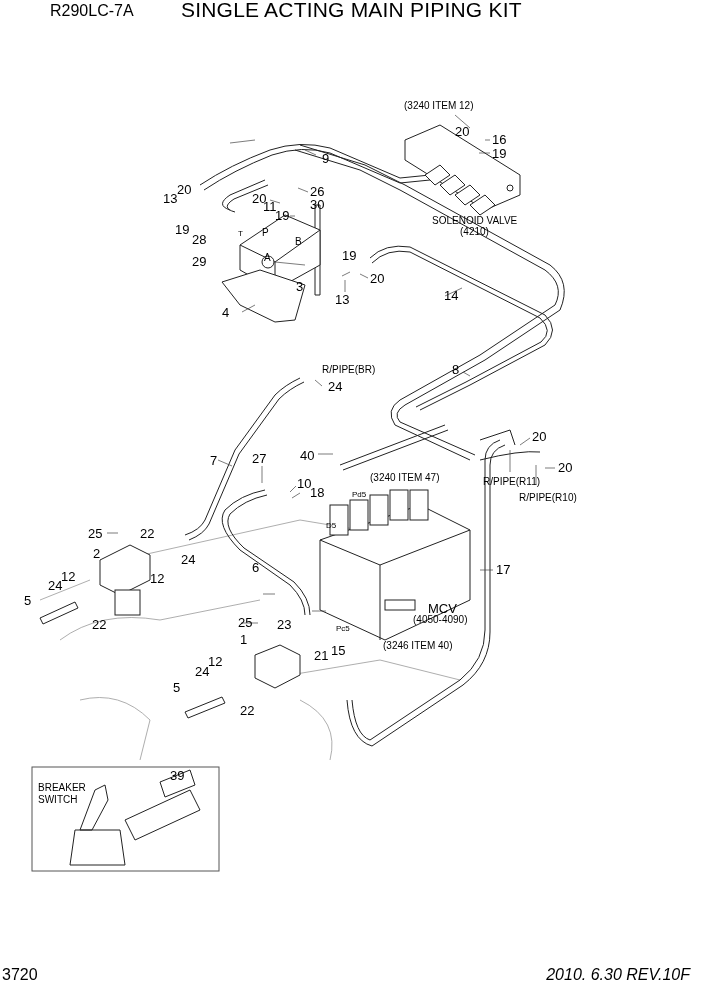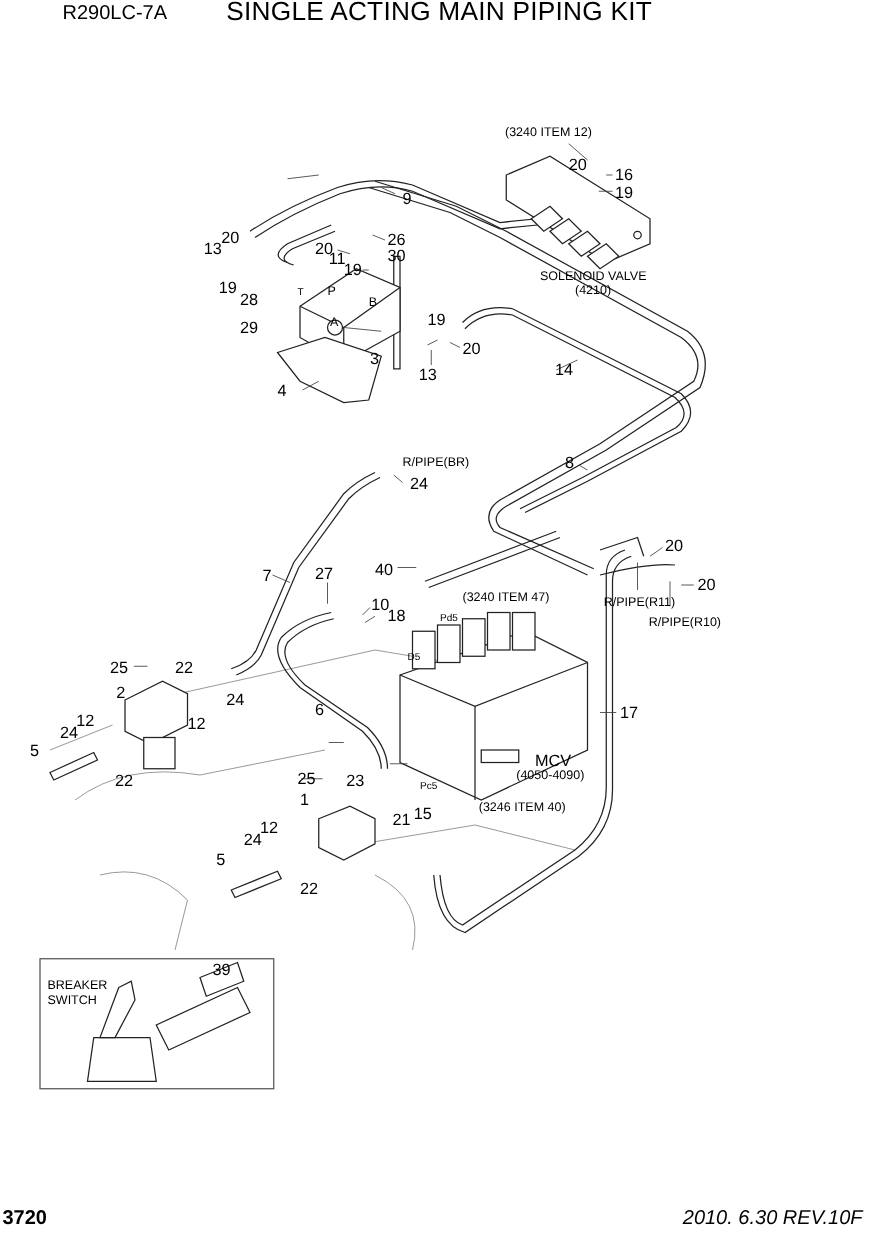--- a/index.html
+++ b/index.html
@@ -1,19 +1,19 @@
 <!DOCTYPE html>
 <html><head>
 <meta charset="utf-8">
 <style>
   html, body { margin:0; padding:0; background:#fff; }
   body { width:702px; height:992px; position:relative; overflow:hidden; font-family:"Liberation Sans", sans-serif; color:#000; }
   .hdr-model { position:absolute; left:2px; top:2px; font-size:16px;margin-left:48px; }
   .hdr-title { position:absolute; left:181px; top:-2px; font-size:21px; letter-spacing:0.2px; }
-  .ftr-page { position:absolute; left:2px; top:966px; font-size:16px;font-weight:bold; }
+  .ftr-page { position:absolute; left:2px; top:966px; font-size:16px; }
   .ftr-rev { position:absolute; right:12px; top:966px; font-size:16px;font-style:italic; }
   svg.drawing { position:absolute; left:0; top:0; }
   .lbl { font-family:"Liberation Sans", sans-serif; fill:#000; }
   .num { font-size:13px; }
   .note { font-size:10px; }
   .small { font-size:8px; }
   .pipe { fill:none; stroke:#222; stroke-width:1; }
   .leader { fill:none; stroke:#444; stroke-width:0.7; }
   .part { fill:#fff; stroke:#222; stroke-width:1; }
   .ghost { fill:none; stroke:#999; stroke-width:0.8; }

